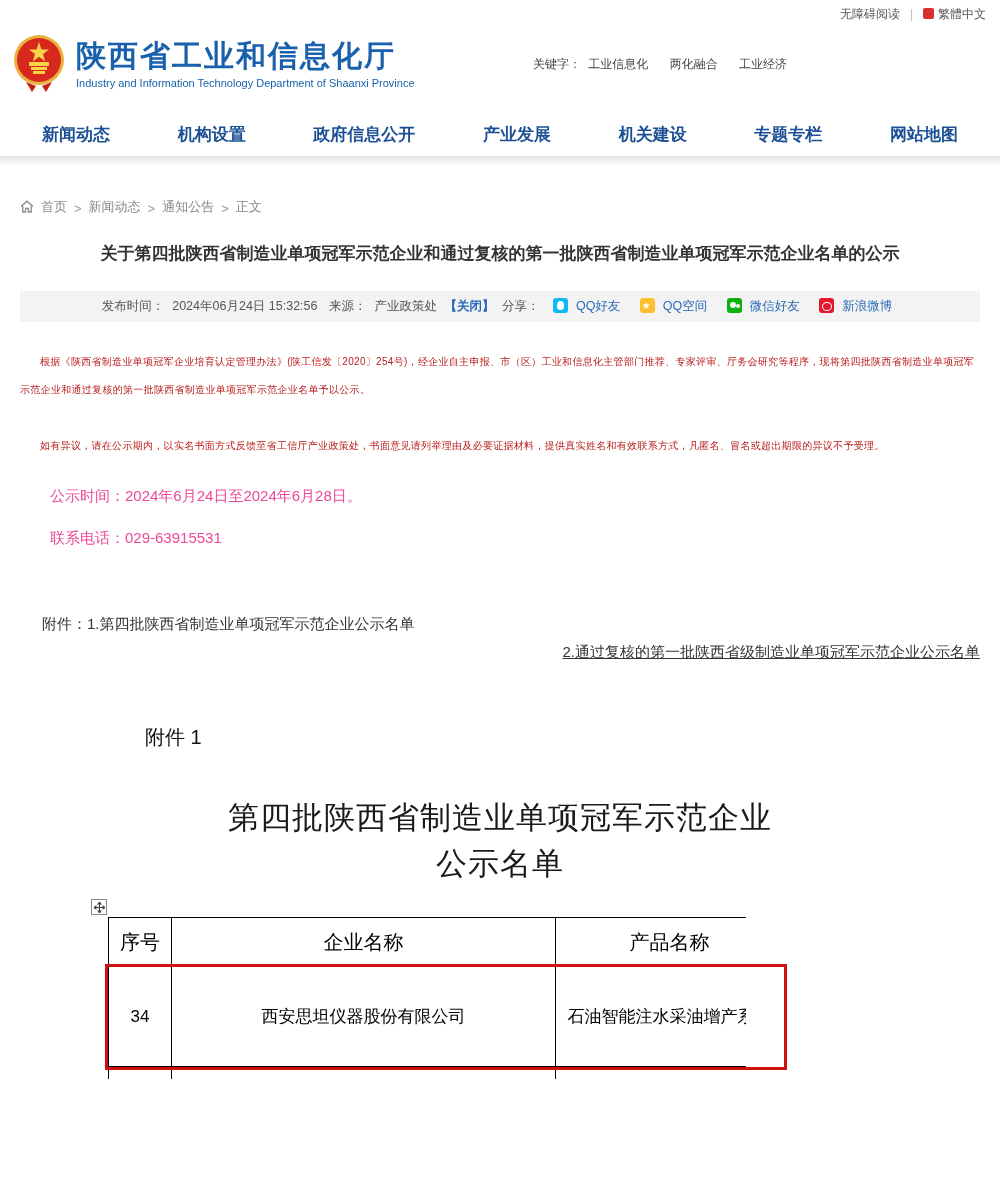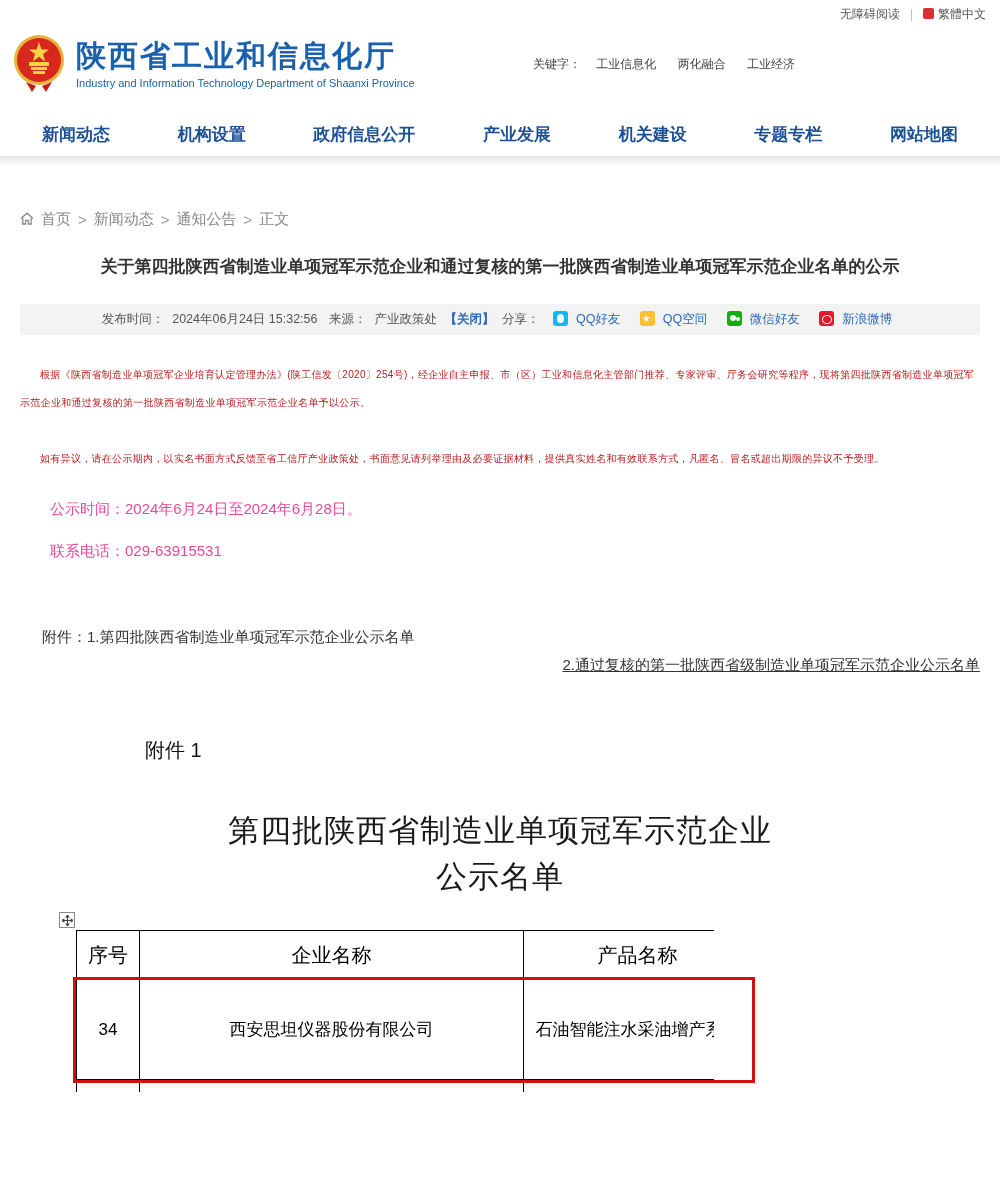--- a/index.html
+++ b/index.html
@@ -28,29 +28,29 @@
     display:flex; align-items:center; border-radius:2px; }
   .search-box input { flex:1; border:none; outline:none; font-size:13px; color:#333;
     padding:0 10px; height:27px; font-family:inherit; background:transparent; }
   .search-box input::placeholder { color:#999; }
   .search-btn-icon { width:34px; height:22px; border-left:1px solid #ccc;
     display:flex; align-items:center; justify-content:center; cursor:pointer; }
   .adv-btn { width:82px; height:29px; background:#164f9c; color:#fff; border:none;
     font-size:14px; cursor:pointer; border-radius:2px; font-family:inherit; }
   .keywords { margin-top:10px; font-size:12px; color:#444; }
   .keywords a { color:#444; text-decoration:none; margin-right:18px; cursor:pointer; }
-  .kw-label { color:#444; margin-right:12px; }
+  .kw-label { color:#444; margin-right:4px; }
   
   .nav { height:44px; display:flex; align-items:center; justify-content:space-between;
     padding:0 42px; }
   .nav a { font-size:17px; font-weight:bold; color:#1c5094; text-decoration:none; cursor:pointer; }
   .nav-shadow { height:10px; background:linear-gradient(#e3e3e3,#ffffff); }
   
   .content { padding:0 20px; }
-  .breadcrumb { margin-top:44px; font-size:15px; color:#888; display:flex; align-items:center; gap:7px; }
+  .breadcrumb { margin-top:32px; font-size:13px; color:#888; display:flex; align-items:flex-end; gap:7px; }
   .breadcrumb a { color:#888; text-decoration:none; cursor:pointer; }
   .breadcrumb .sep { color:#999; }
   .article-title { margin-top:26px; text-align:center; font-size:17px; font-weight:bold; color:#333; }
   .meta-bar { margin-top:26px; height:31px; line-height:31px; background:#f3f3f3;
     text-align:center; font-size:12.5px; color:#555; white-space:nowrap; }
   .meta-bar span { margin:0 4px; }
   .meta-bar .close-link { color:#2a6ab8; cursor:pointer; text-decoration:none;font-weight:bold; }
   .share-item { color:#2a6ab8; text-decoration:none; cursor:pointer; margin:0 6px 0 2px; }
   .share-ico { display:inline-block; width:15px; height:15px; border-radius:3px;
     vertical-align:-3px; margin-right:3px; position:relative; }
@@ -68,21 +68,21 @@
   .line-info { margin-top:22px; font-size:15px; line-height:28px; color:#ec4899; padding-left:2em; }
   .line-info.phone { margin-top:14px; }
   .attach-line { margin-top:58px; font-size:15px; line-height:28px; color:#333; padding-left:22px; }
   .attach-line a { color:#333; text-decoration:none; cursor:pointer; }
   .attach-line2 { margin-top:0; padding-left:78px;text-align:right; }
   .attach-line2 a { text-decoration:underline; }
   
   .doc-label { margin-top:58px; margin-left:125px; font-size:20px; color:#111; }
   .doc-heading { margin-top:44px; text-align:center; font-size:31px; line-height:46px;
     color:#1a1a1a; font-weight:500; letter-spacing:1px; }
-  .doc-table-zone { position:relative; margin-top:30px; margin-left:56px; width:638px; }
+  .doc-table-zone { position:relative; margin-top:30px; margin-left:88px; width:638px; }
   .move-handle { position:absolute; top:-18px; left:-17px; width:16px; height:16px;
     border:1px solid #888; background:#fff; display:flex; align-items:center;
     justify-content:center; cursor:move; }
   .table-clip { height:162px; overflow:hidden; }
   table.doc-table { border-collapse:collapse; table-layout:fixed; width:675px; background:#fff; }
   table.doc-table td { border:1.5px solid #000; text-align:center; vertical-align:middle;
     color:#000; padding:0 6px; }
   tr.hdr td { height:49px; font-size:20px; }
   tr.row td { height:100px; font-size:17px; }
   td.c-no { width:63px; } td.c-company { width:384px; } td.c-product { width:228px; }

